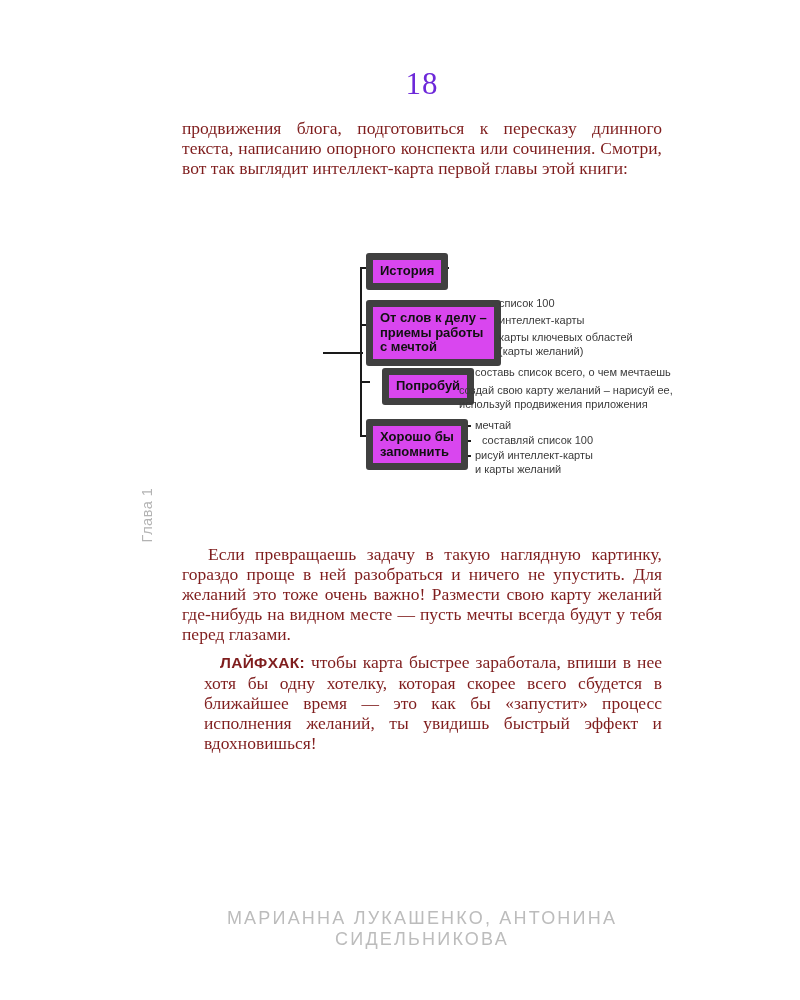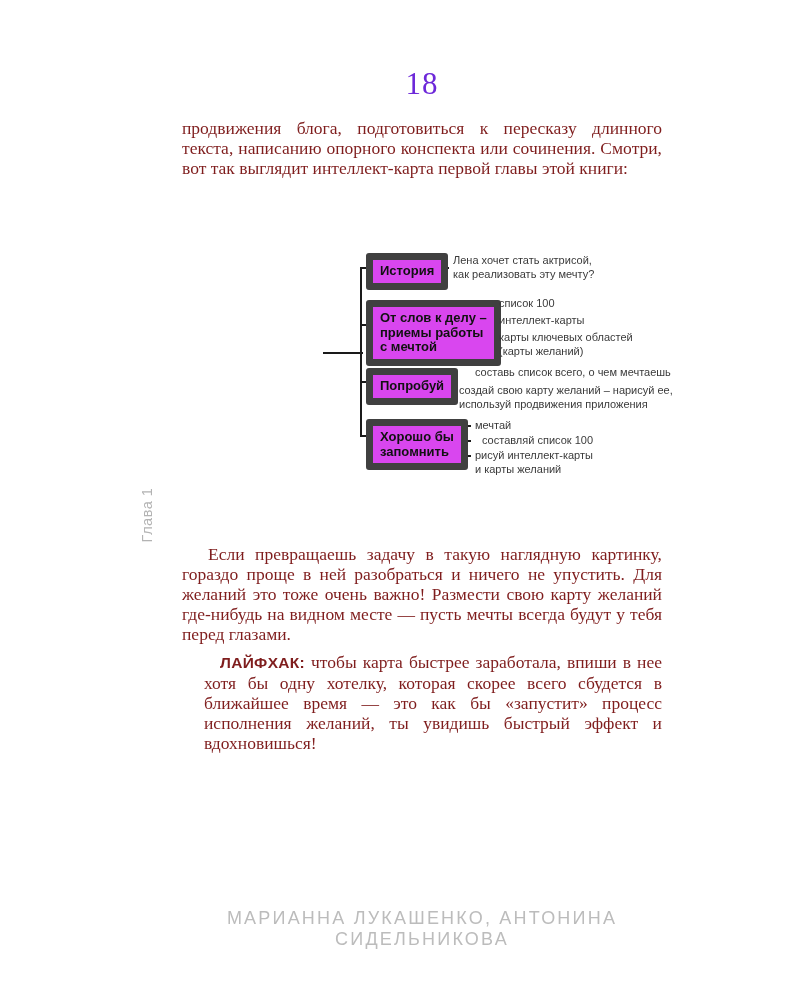--- a/index.html
+++ b/index.html
@@ -113,42 +113,38 @@
   <div class="mm-line h" style="left:250px;top:150px;width:22px;"></div>
 
   <div class="mm-line h" style="left:262px;top:185px;width:26px;"></div>
   <div class="mm-line h" style="left:262px;top:200px;width:26px;"></div>
   <div class="mm-line h" style="left:262px;top:215px;width:26px;"></div>
 
 
   <div class="mm-box" style="left:183px;top:13px;">
     <div>История</div>
   </div>
-  <div class="mm-leaf" style="left:270px;top:14px;">
-    <div>Лена хочет стать актрисой,</div>
-    <div>как реализовать эту мечту?</div>
-  </div>
 
   <div class="mm-box" style="left:183px;top:60px;">
     <div>От слов к делу –</div>
     <div>приемы работы</div>
     <div>с мечтой</div>
   </div>
   <div class="mm-leaf" style="left:316px;top:57px;">
     <div>список 100</div>
   </div>
   <div class="mm-leaf" style="left:316px;top:74px;">
     <div>интеллект-карты</div>
   </div>
   <div class="mm-leaf" style="left:316px;top:91px;">
     <div>карты ключевых областей</div>
     <div>(карты желаний)</div>
   </div>
 
-  <div class="mm-box" style="left:183px;top:128px;">
+  <div class="mm-box" style="left:199px;top:128px;">
     <div>Попробуй</div>
   </div>
   <div class="mm-leaf" style="left:292px;top:126px;">
     <div>составь список всего, о чем мечтаешь</div>
   </div>
   <div class="mm-leaf" style="left:276px;top:144px;">
     <div>создай свою карту желаний – нарисуй ее,</div>
     <div>используй продвижения приложения</div>
   </div>
 

